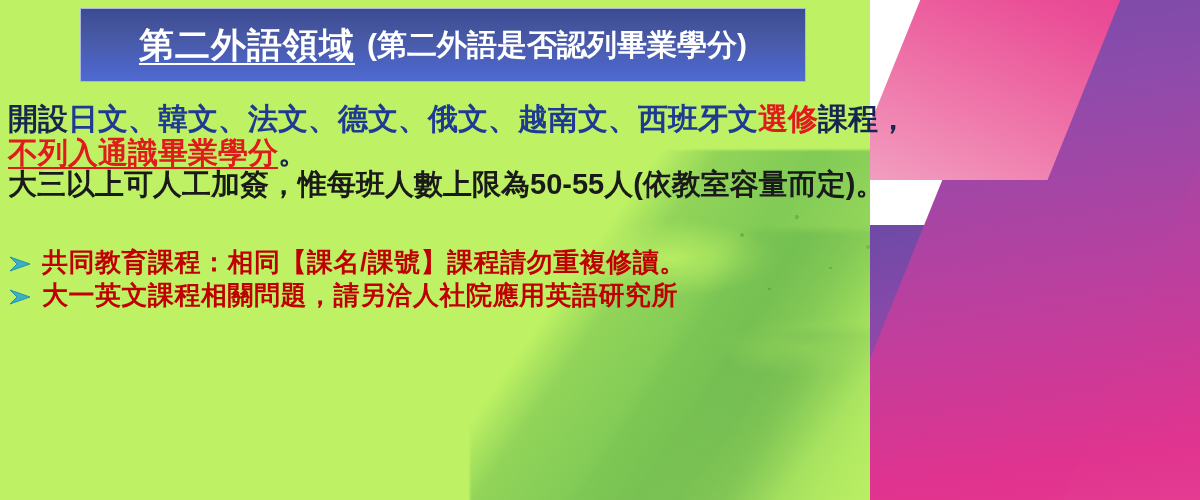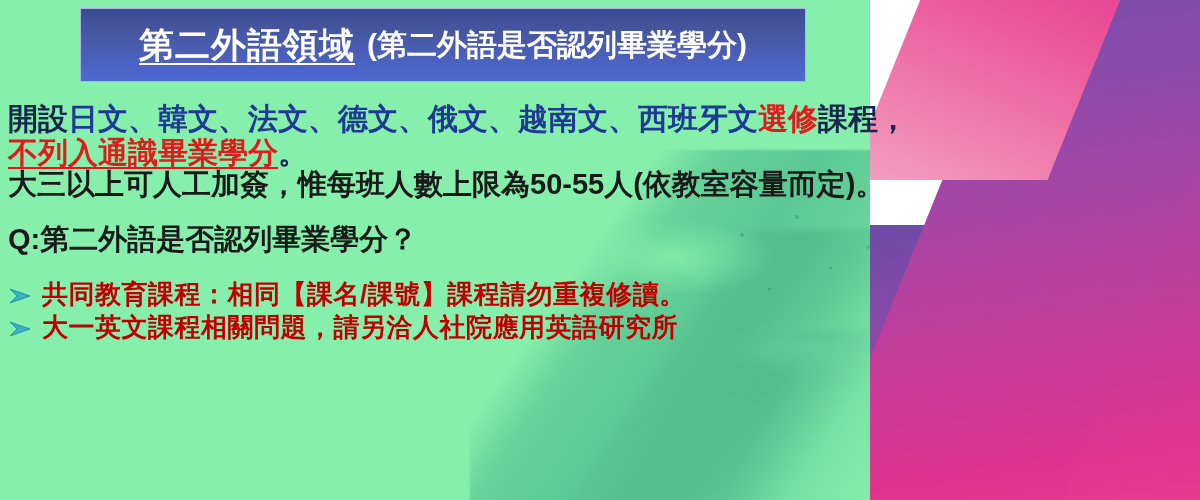--- a/index.html
+++ b/index.html
@@ -8,21 +8,21 @@
     width:1200px;height:500px;overflow:hidden;
     background:#eeeeee;
     font-family:"Liberation Sans","DejaVu Sans",sans-serif;
     position:relative;
   }
 
   
   #slide{
     position:absolute;inset:0;
     width:1200px;height:500px;
-    background:#86efac;
+    background:#bef264;
     overflow:hidden;
   }
 
   
   .brush{
     position:absolute;
     pointer-events:none;
     mix-blend-mode:multiply;
   }
   .brush-a{
@@ -200,21 +200,20 @@
     </div>
 
     <div class="line l2">
       <span class="u-red">不列入通識畢業學分</span><span class="c-navy">。</span>
     </div>
 
     <div class="line l3 c-dark">大三以上可人工加簽，惟每班人數上限為50-55人(依教室容量而定)。</div>
 
     <div class="gap"></div>
 
-    <div class="line lq c-dark">Q:第二外語是否認列畢業學分？</div>
 
 
     <div class="gap2"></div>
 
 
     <div class="bullet-row">
       <span class="bullet-icon">
         <svg width="26" height="18" viewBox="0 0 26 18" aria-hidden="true">
           <path d="M2 2 L22 9 L2 16 L9 9 Z" fill="#39b0c4" stroke="#2a93a8" stroke-width="1"></path>
         </svg>

